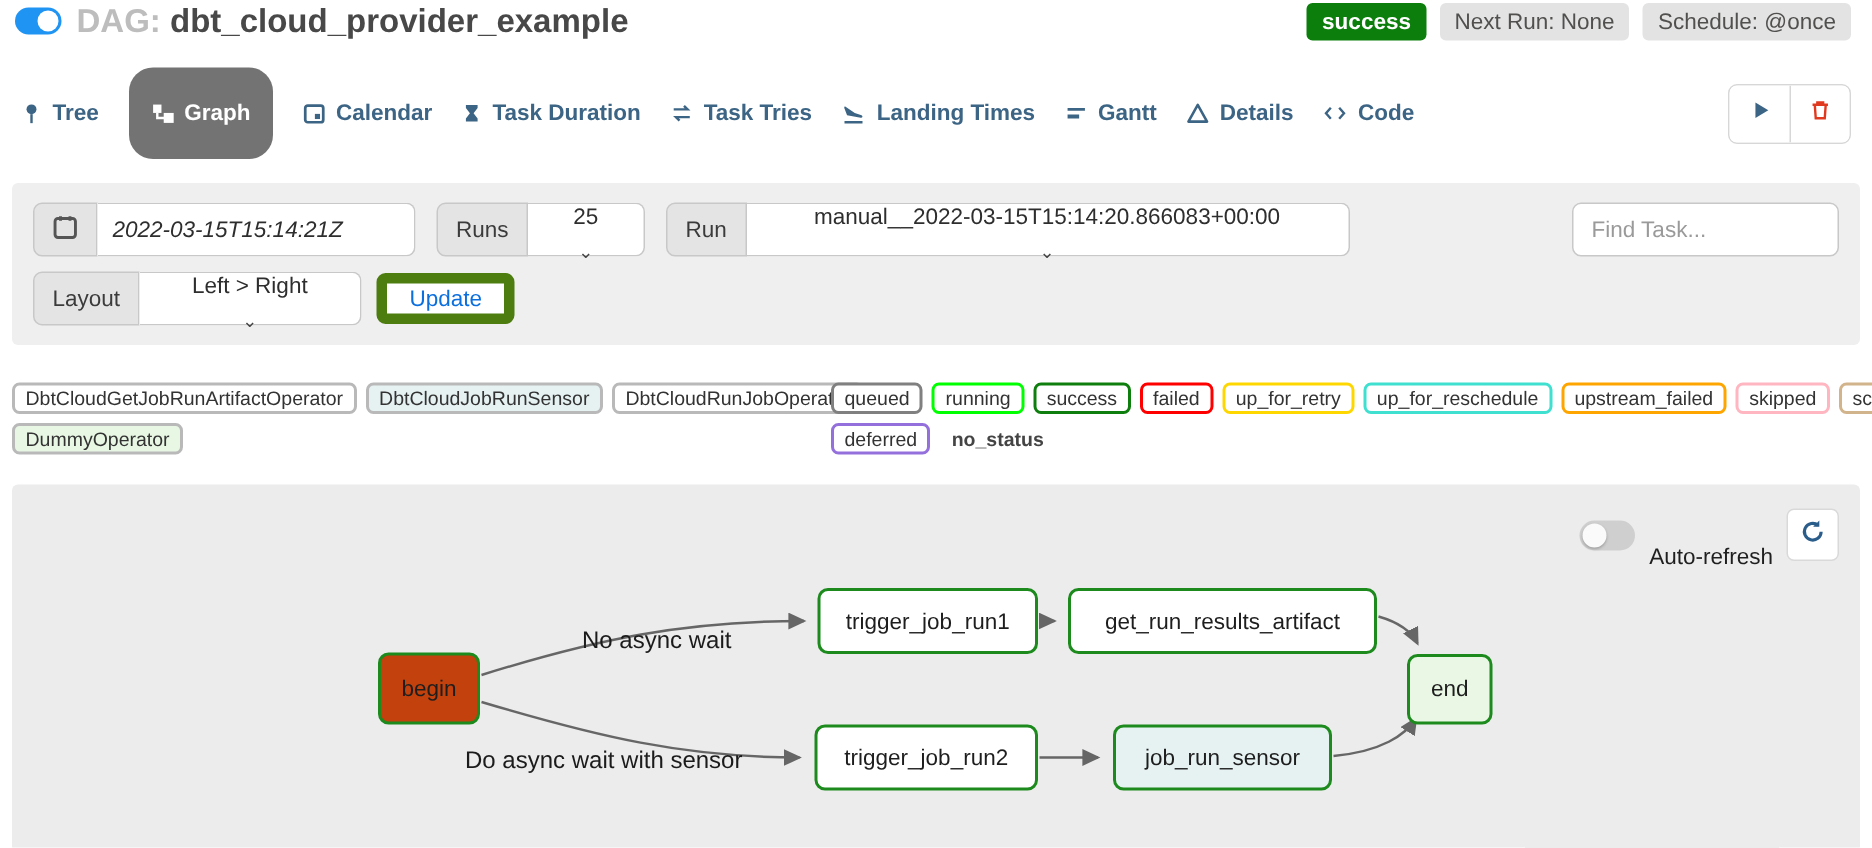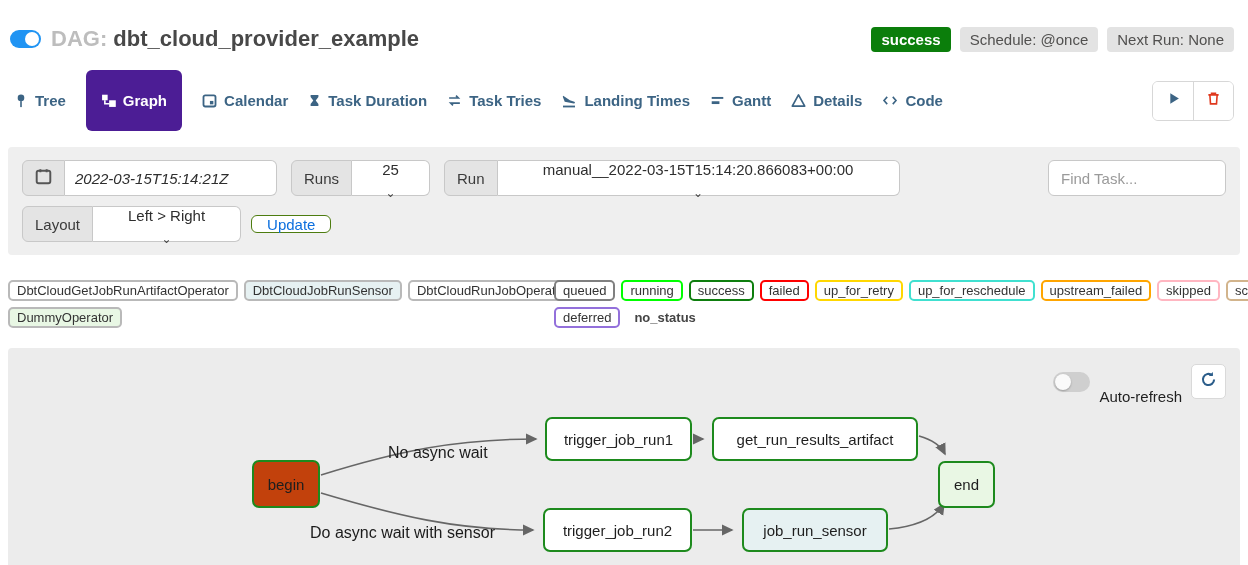--- a/index.html
+++ b/index.html
@@ -1,53 +1,53 @@
 <!DOCTYPE html>
 <html><head>
 <meta charset="utf-8">
 <style>
   * { margin:0; padding:0; box-sizing:border-box; }
   html,body { width:1248px; height:565px; background:#fff; overflow:hidden;
     font-family:"Liberation Sans","DejaVu Sans",sans-serif; color:#333; }
 
   
-  .header { display:flex; align-items:center; padding:26px 14px 10px 10px; }
+  .header { display:flex; align-items:center; padding:1px 14px 10px 10px; }
   .toggle { width:31px; height:18px; border-radius:10px; background:#2094f3; position:relative; flex:0 0 auto; cursor:pointer; }
   .toggle .knob { position:absolute; top:2px; right:2px; width:14px; height:14px; border-radius:50%; background:#fff; }
   .dag-title { margin-left:10px; font-size:22px; font-weight:700; color:#484848; white-space:nowrap; }
   .dag-title .muted { color:#bdbdbd; font-weight:700; }
   .header-badges { margin-left:auto; display:flex; gap:9px; align-items:center; }
   .badge { font-size:15px; padding:4px 10px; border-radius:4px; background:#e3e3e3; color:#51504f; white-space:nowrap; }
   .badge.success { background:#0b7e0b; color:#fff; font-weight:600; }
 
   
   .tabbar { display:flex; align-items:center; padding:8px 14px 10px 14px; }
   .tabs { display:flex; align-items:center; gap:20px; }
   .tab { display:flex; align-items:center; gap:7px; color:#3c6484; font-size:15px; font-weight:600; cursor:pointer; white-space:nowrap; }
   .tab svg { display:block; }
-  .tab.active { background:#4c1d95; color:#fff; border-radius:6px; padding:22px 15px; }
+  .tab.active { background:#737373; color:#fff; border-radius:16px; padding:22px 15px; }
   .tab-actions { margin-left:auto; display:flex; border:1px solid #d7d7d7; border-radius:6px; overflow:hidden; background:#fff; }
   .tab-actions .abtn { width:40px; height:38px; display:flex; align-items:center; justify-content:center; cursor:pointer; background:#fff; }
   .tab-actions .abtn + .abtn { border-left:1px solid #d7d7d7; }
   .abtn.play { color:#3c6484; }
   .abtn.trash { color:#e0391e; }
 
   
   .filter-panel { margin:6px 8px 0 8px; background:#efefef; border-radius:4px; padding:13px 14px; }
   .frow { display:flex; align-items:center; }
   .frow + .frow { margin-top:10px; }
   .igroup { display:flex; align-items:stretch; height:36px; margin-right:14px; }
   .addon { display:flex; align-items:center; justify-content:center; background:#e4e4e4; border:1px solid #c8c8c8; border-radius:6px 0 0 6px; padding:0 12px; font-size:15px; color:#3b3b3b; white-space:nowrap; }
   .field, .selectbox { background:#fff; border:1px solid #c8c8c8; border-left:none; border-radius:0 6px 6px 0; font-size:15px; color:#2e2e2e; display:flex; align-items:center; padding:0 10px; }
   input.field { outline:none; }
   .selectbox { justify-content:space-between; cursor:pointer; gap:8px;flex-direction:column; }
   .selectbox .chev { color:#444; font-size:12px; }
   .find-task { margin-left:auto; width:178px; height:36px; border:1px solid #c8c8c8; border-radius:6px; font-size:15px; padding:0 12px; color:#2e2e2e; outline:none; background:#fff; }
   .find-task::placeholder { color:#9a9a9a; }
-  .update-btn { margin-left:10px; height:18px; padding:0 15px; background:#fff; border:1px solid #4d7c0f; color:#0c6fde; font-size:15px; border-radius:6px; cursor:pointer; font-weight:500; }
+  .update-btn { margin-left:10px; height:34px; padding:0 15px; background:#fff; border:7px solid #4d7c0f; color:#0c6fde; font-size:15px; border-radius:6px; cursor:pointer; font-weight:500; }
 
   
   .legend { display:flex; align-items:flex-start; padding:25px 8px 4px 8px; }
   .legend-ops { width:546px; flex:0 0 auto; }
   .legend-row { display:flex; gap:6px; margin-bottom:6px; align-items:center; flex-wrap:nowrap; }
   .lbadge { font-size:13px; padding:1px 7px; border:2px solid #b9b9b9; border-radius:5px; color:#333; background:#fff; white-space:nowrap; }
   .no-status { font-size:13px; font-weight:600; color:#444; margin-left:8px; }
 
   
   .graph-panel { position:relative; margin:10px 8px 0 8px; height:245px; background:#ececec; border-radius:4px; }
@@ -66,22 +66,22 @@
 <div class="header">
   <div class="toggle">
       <div class="knob"></div>
     </div>
   <div class="dag-title">
     <span class="muted">DAG:</span>
     <span>dbt_cloud_provider_example</span>
   </div>
   <div class="header-badges">
     <span class="badge success">success</span>
+    <span class="badge">Next Run: None</span>
     <span class="badge">Schedule: @once</span>
-    <span class="badge">Next Run: None</span>
   </div>
 </div>
 
 <div class="tabbar">
   <div class="tabs" id="tabs">
       <div class="tab">
         <span>
           <svg width="14" height="15" viewBox="0 0 14 14">
             <circle cx="7" cy="4.4" r="3.3" fill="currentColor"></circle>
             <rect x="6.2" y="7.6" width="1.6" height="6" fill="currentColor"></rect>

